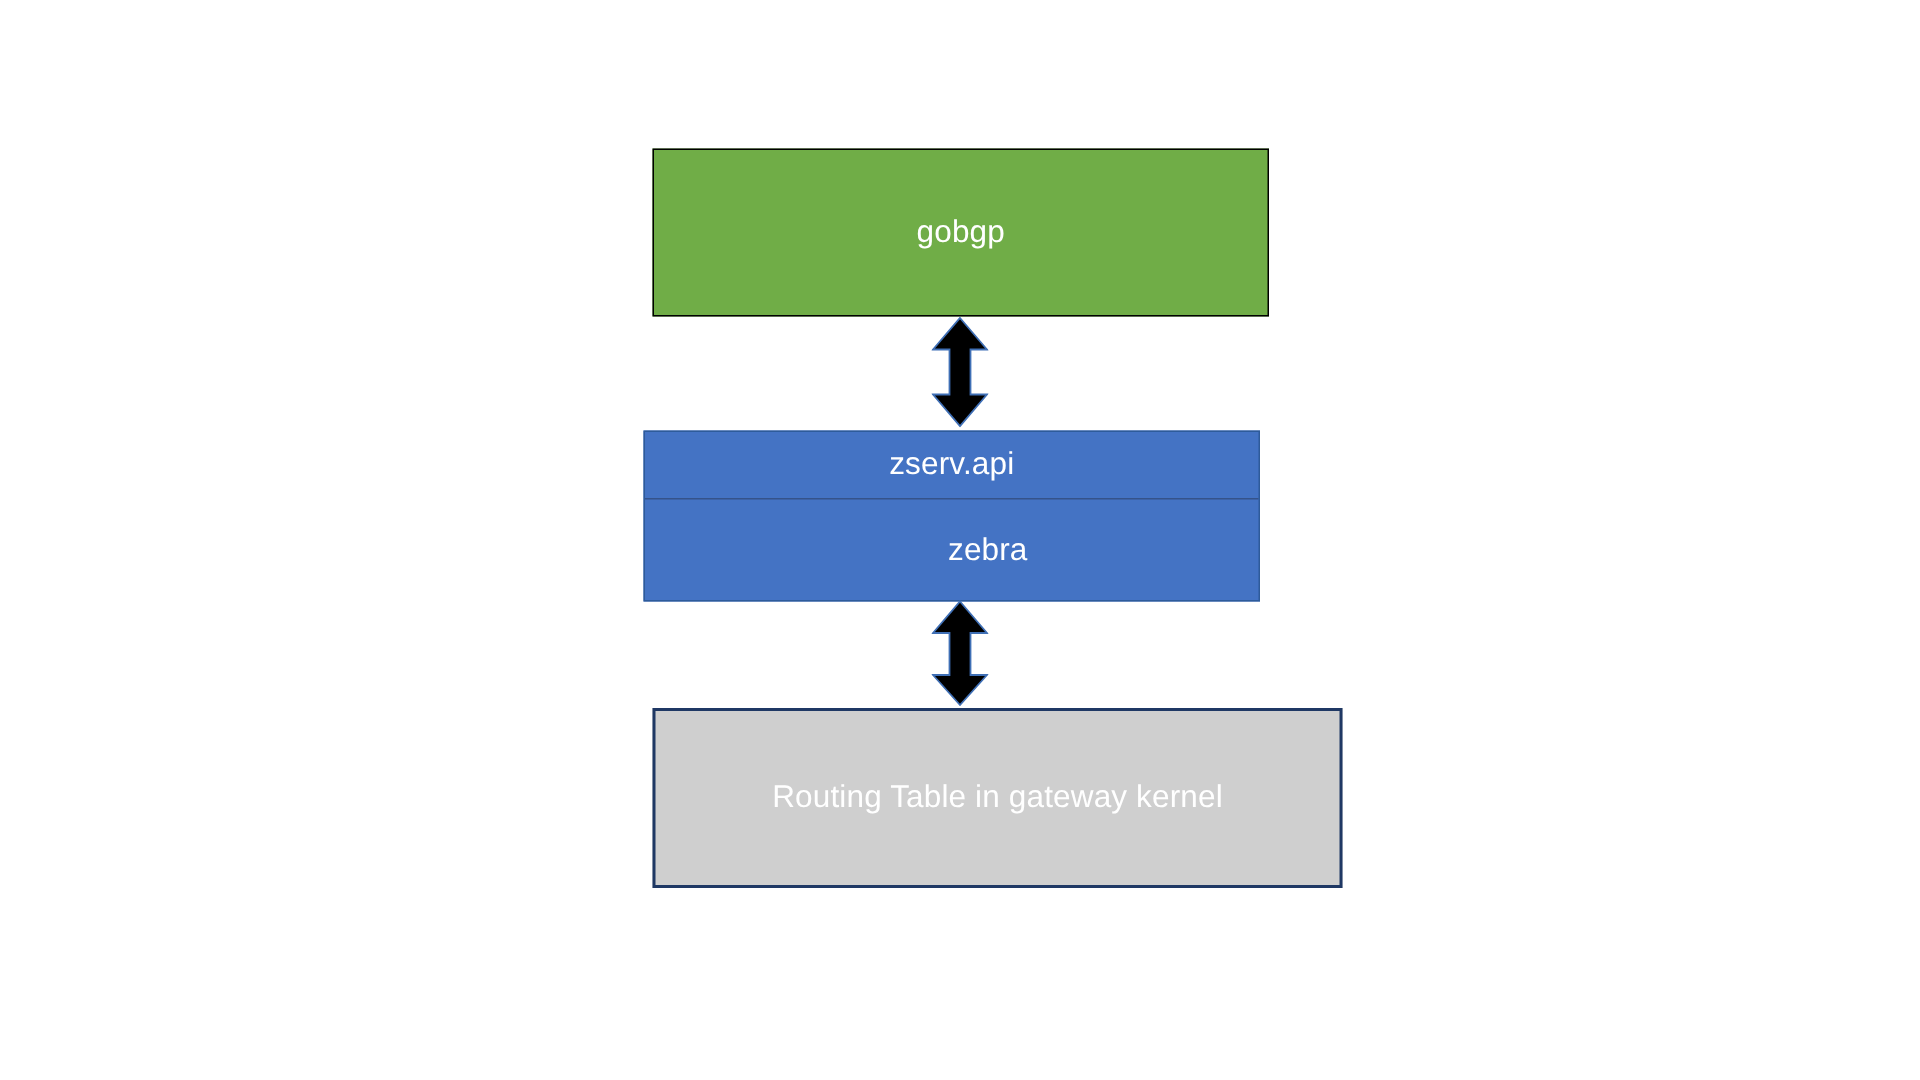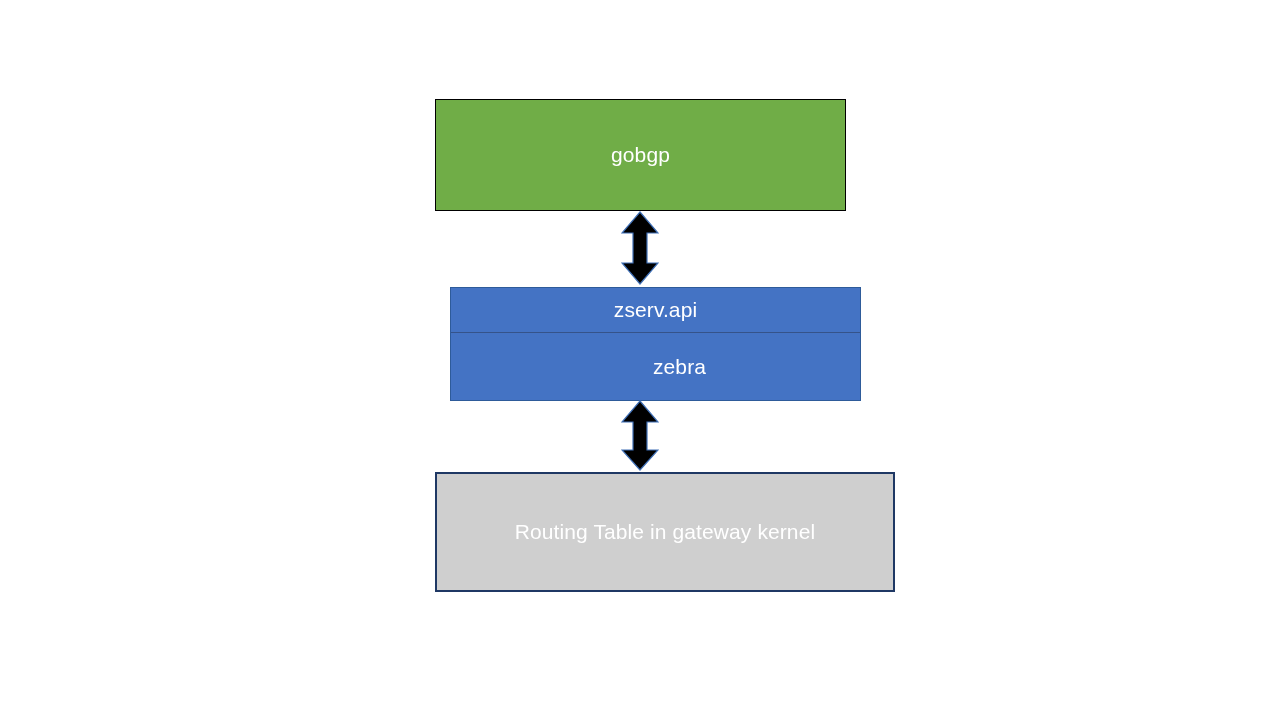--- a/index.html
+++ b/index.html
@@ -42,21 +42,21 @@
     top: 99px;
     width: 411px;
     height: 112px;
     background: #70ad47;
     border: 1.5px solid #000000;
   }
 
   
   .stack-zebra {
     position: absolute;
-    left: 450px;
+    left: 429px;
     top: 287px;
     width: 411px;
     height: 114px;
     box-sizing: border-box;
     border: 1px solid #2e5b9a;
     background: #4473c4;
   }
   .stack-zebra .node {
     position: relative;
     left: auto;

